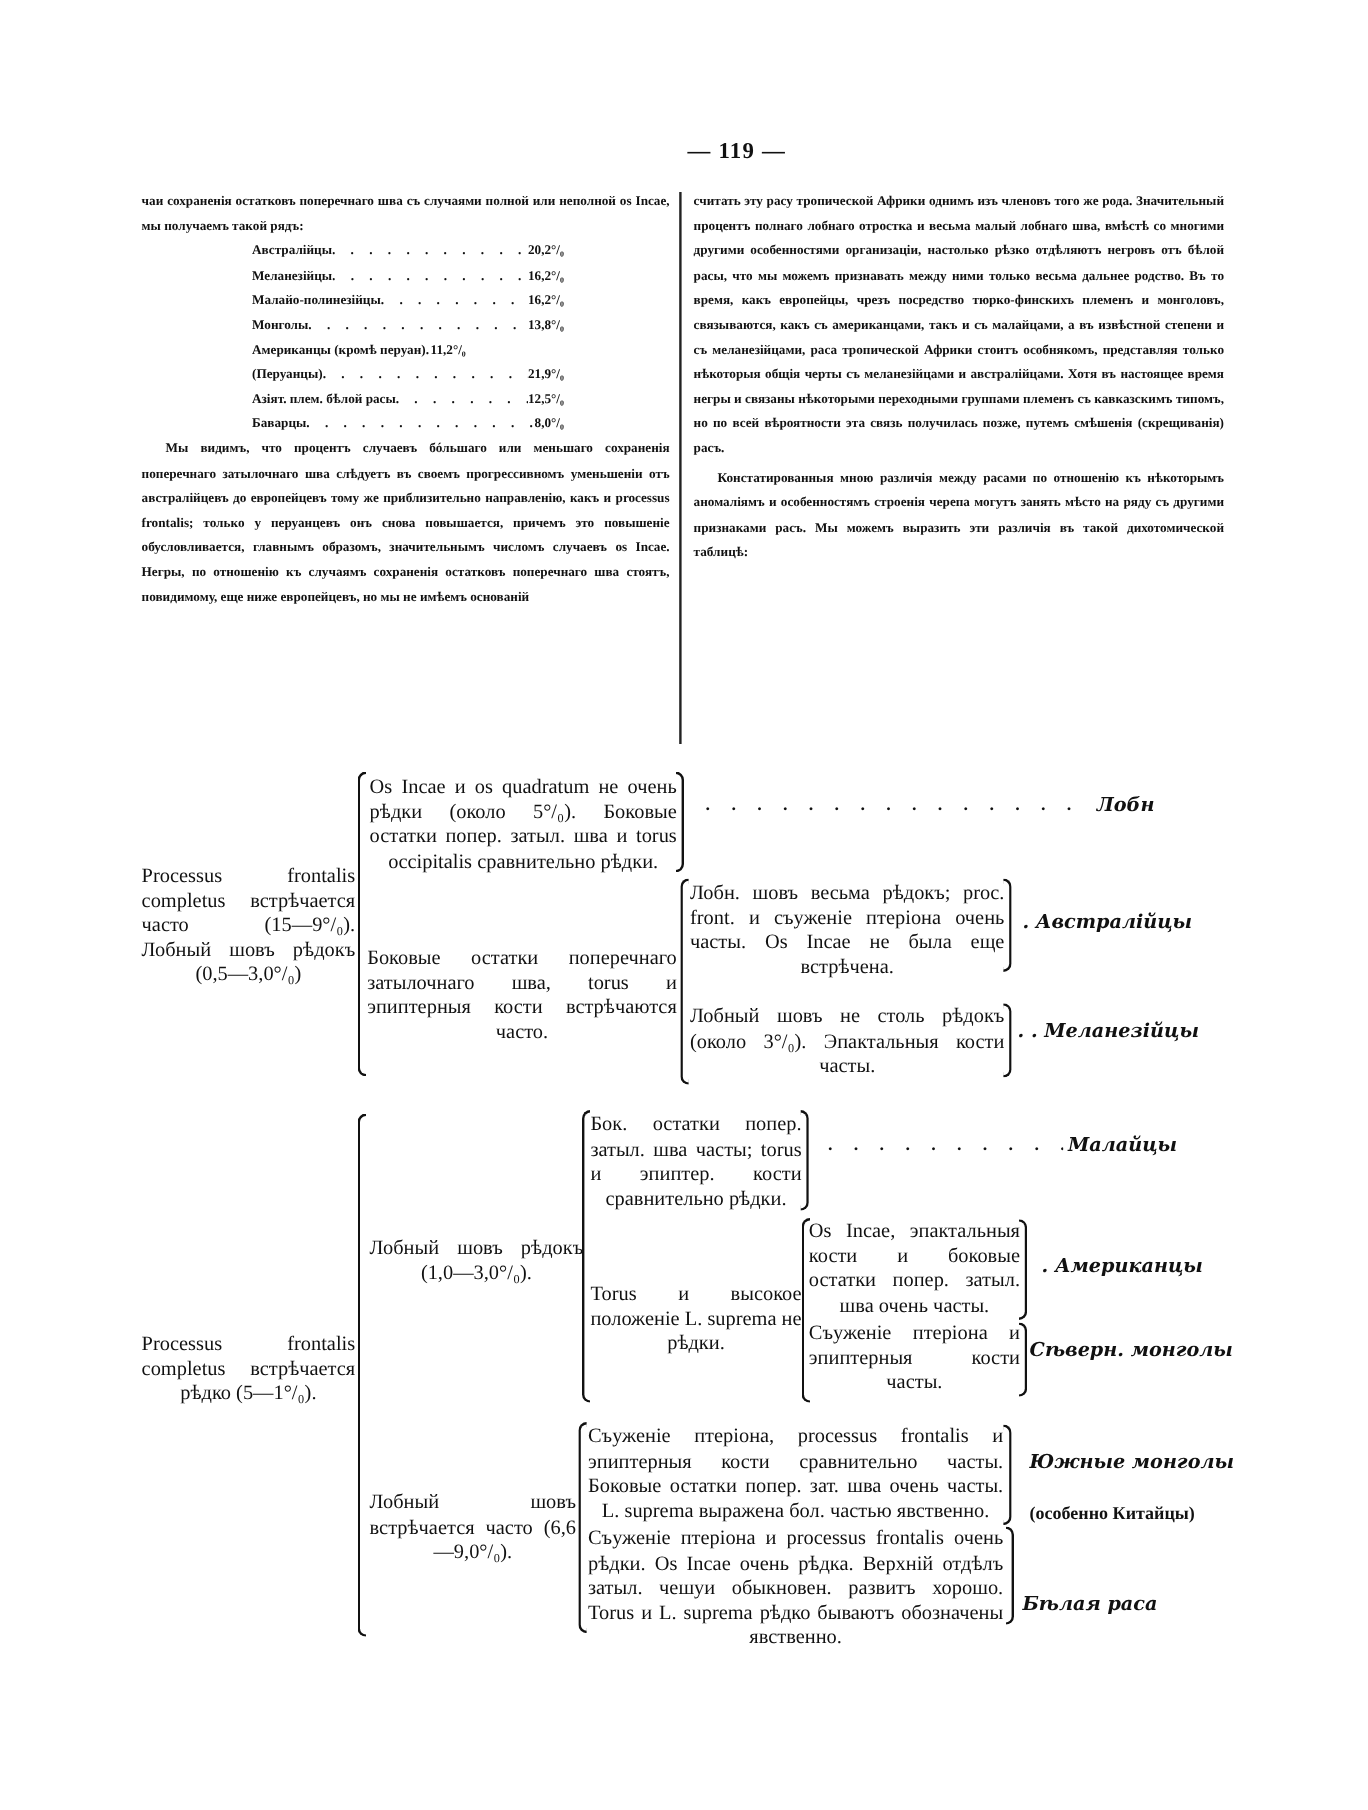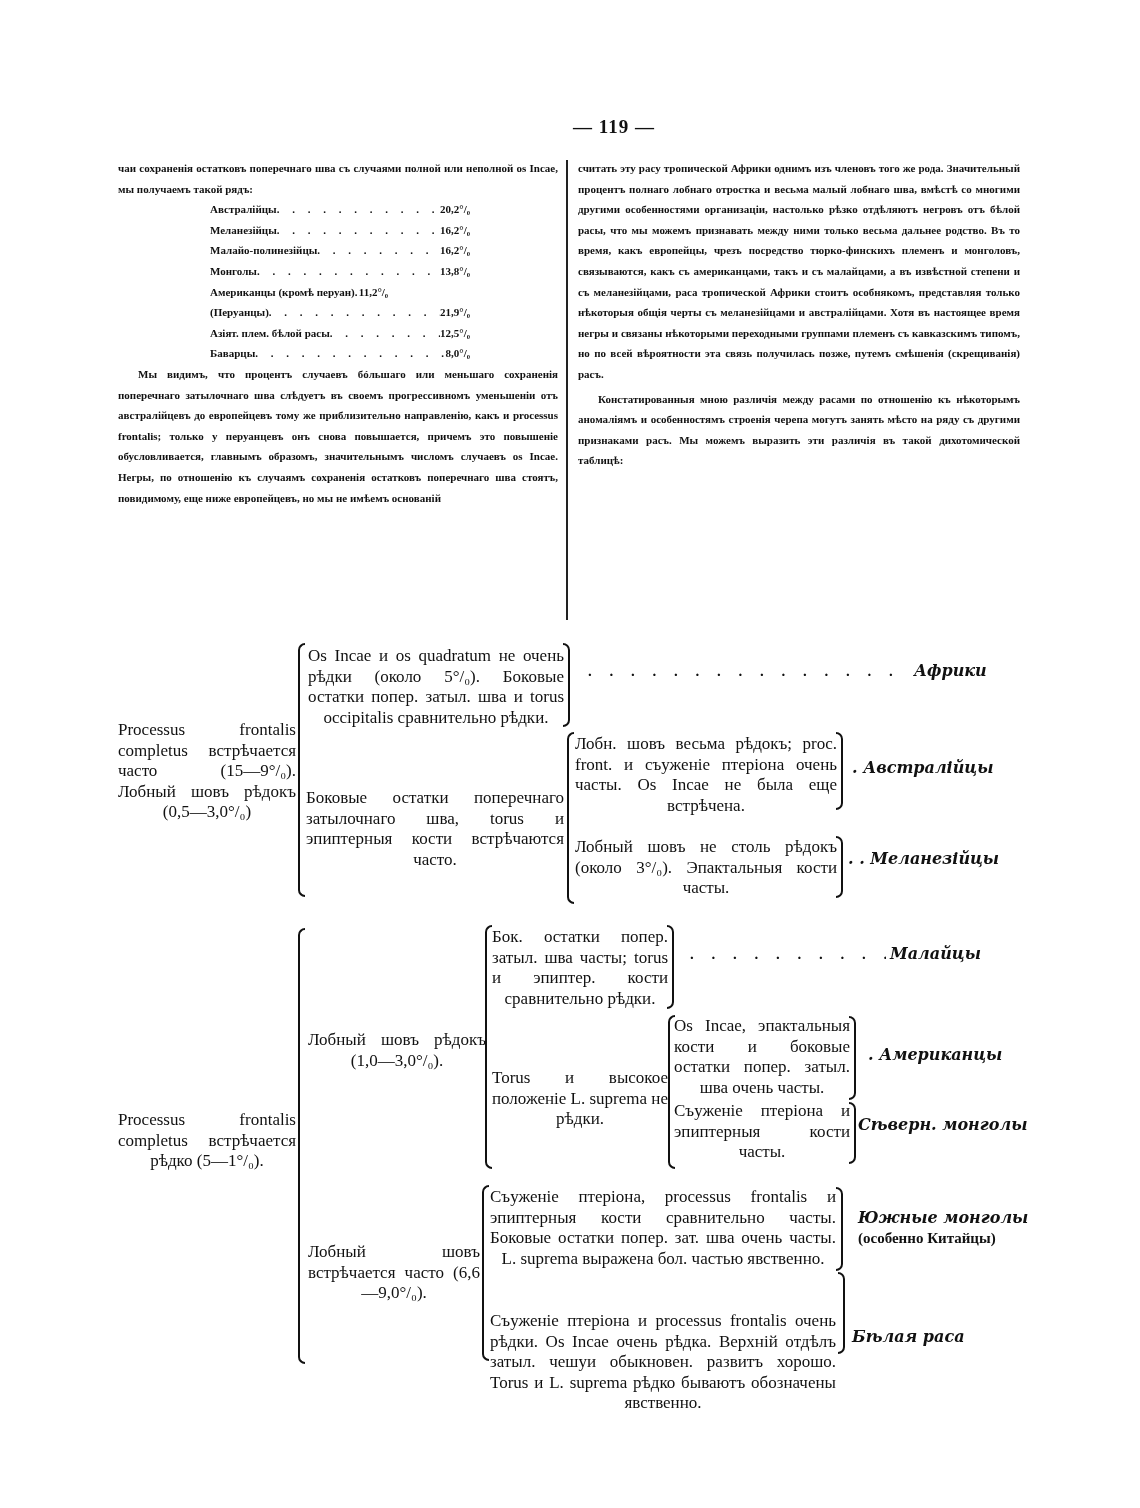--- a/index.html
+++ b/index.html
@@ -18,21 +18,21 @@
   .stat-row { display: flex; white-space: nowrap; }
   .stat-label { flex: 0 0 auto; }
   .stat-dots { flex: 1 1 auto; overflow: hidden; letter-spacing: 5px; }
   .stat-dots::before { content: ". . . . . . . . . . . . . . . . . . . . . . . ."; }
   .stat-value { flex: 0 0 auto; }
 
   .cell { position: absolute; font-size: 17px; line-height: 20.5px; font-weight: normal; text-align: center; }
   .cell.just { text-align: justify; text-align-last: center; }
   .race { position: absolute; font-size: 16px; font-style: italic; font-weight: bold;
           font-family: "DejaVu Serif", serif; white-space: nowrap; }
-  .race-sub { position: absolute; font-size: 15px; font-weight: bold; white-space: nowrap; }
+  .race-sub { position: absolute; font-size: 15px; font-weight: bold; white-space: nowrap; margin-top: 24px; }
   .leader { position: absolute; font-size: 15px; font-weight: bold; letter-spacing: 7px; white-space: nowrap; overflow: hidden; }
   .brace { position: absolute; border: 2px solid #111; }
   .brace.l { border-right: none; border-radius: 10px 0 0 10px; width: 5px; }
   .brace.r { border-left: none; border-radius: 0 10px 10px 0; width: 5px; }
 </style>
 </head>
 <body>
 
 <div>
 
@@ -92,21 +92,21 @@
     <p class="p indent" style="margin-top:4px">Констатированныя мною различія между расами по отношенію къ нѣкоторымъ аномаліямъ и особенностямъ строенія черепа могутъ занять мѣсто на ряду съ другими признаками расъ. Мы можемъ выразить эти различія въ такой дихотомической таблицѣ:</p>
   </div>
 
   <div>
     <div class="cell just" style="left:118px; top:720px; width:178px;">Processus frontalis completus встрѣчается часто (15—9°/₀). Лобный шовъ рѣдокъ (0,5—3,0°/₀)</div>
     <div class="brace l" style="left:298px; top:643px; height:250px;"></div>
 
     <div class="cell just" style="left:308px; top:646px; width:256px;">Os Incae и os quadratum не очень рѣдки (около 5°/₀). Боковые остатки попер. затыл. шва и torus occipitalis сравнительно рѣдки.</div>
     <div class="brace r" style="left:563px; top:643px; height:80px;"></div>
     <div class="leader" style="left:588px; top:663px; width:320px;">. . . . . . . . . . . . . . . . .</div>
-    <div class="race" style="left:914px; top:661px;">Африки</div>
+    <div class="race" style="left:914px; top:661px;">Лобн</div>
 
     <div class="cell just" style="left:306px; top:788px; width:258px;">Боковые остатки поперечнаго затылочнаго шва, torus и эпиптерныя кости встрѣчаются часто.</div>
     <div class="brace l" style="left:567px; top:732px; height:168px;"></div>
 
     <div class="cell just" style="left:575px; top:734px; width:262px;">Лобн. шовъ весьма рѣдокъ; proc. front. и съуженіе птеріона очень часты. Os Incae не была еще встрѣчена.</div>
     <div class="brace r" style="left:836px; top:732px; height:74px;"></div>
     <div class="race" style="left:852px; top:758px;">. Австралійцы</div>
 
     <div class="cell just" style="left:575px; top:837px; width:262px;">Лобный шовъ не столь рѣдокъ (около 3°/₀). Эпактальныя кости часты.</div>
     <div class="brace r" style="left:836px; top:836px; height:58px;"></div>
@@ -135,18 +135,18 @@
     <div class="race" style="left:858px; top:1115px;">Сѣверн. монголы</div>
 
     <div class="cell just" style="left:308px; top:1242px; width:172px;">Лобный шовъ встрѣчается часто (6,6—9,0°/₀).</div>
     <div class="brace l" style="left:482px; top:1185px; height:172px;"></div>
 
     <div class="cell just" style="left:490px; top:1187px; width:346px;">Съуженіе птеріона, processus frontalis и эпиптерныя кости сравнительно часты. Боковые остатки попер. зат. шва очень часты. L. suprema выражена бол. частью явственно.</div>
     <div class="brace r" style="left:836px; top:1187px; height:80px;"></div>
     <div class="race" style="left:858px; top:1208px;">Южные монголы</div>
     <div class="race-sub" style="left:858px; top:1230px;">(особенно Китайцы)</div>
 
-    <div class="cell just" style="left:490px; top:1272px; width:346px;margin-top:39px;">Съуженіе птеріона и processus frontalis очень рѣдки. Os Incae очень рѣдка. Верхній отдѣлъ затыл. чешуи обыкновен. развитъ хорошо. Torus и L. suprema рѣдко бываютъ обозначены явственно.</div>
+    <div class="cell just" style="left:490px; top:1272px; width:346px;">Съуженіе птеріона и processus frontalis очень рѣдки. Os Incae очень рѣдка. Верхній отдѣлъ затыл. чешуи обыкновен. развитъ хорошо. Torus и L. suprema рѣдко бываютъ обозначены явственно.</div>
     <div class="brace r" style="left:838px; top:1272px; height:78px;"></div>
     <div class="race" style="left:852px; top:1292px;margin-top:35px;">Бѣлая раса</div>
   </div>
 
 </div>
 
 </body></html>

